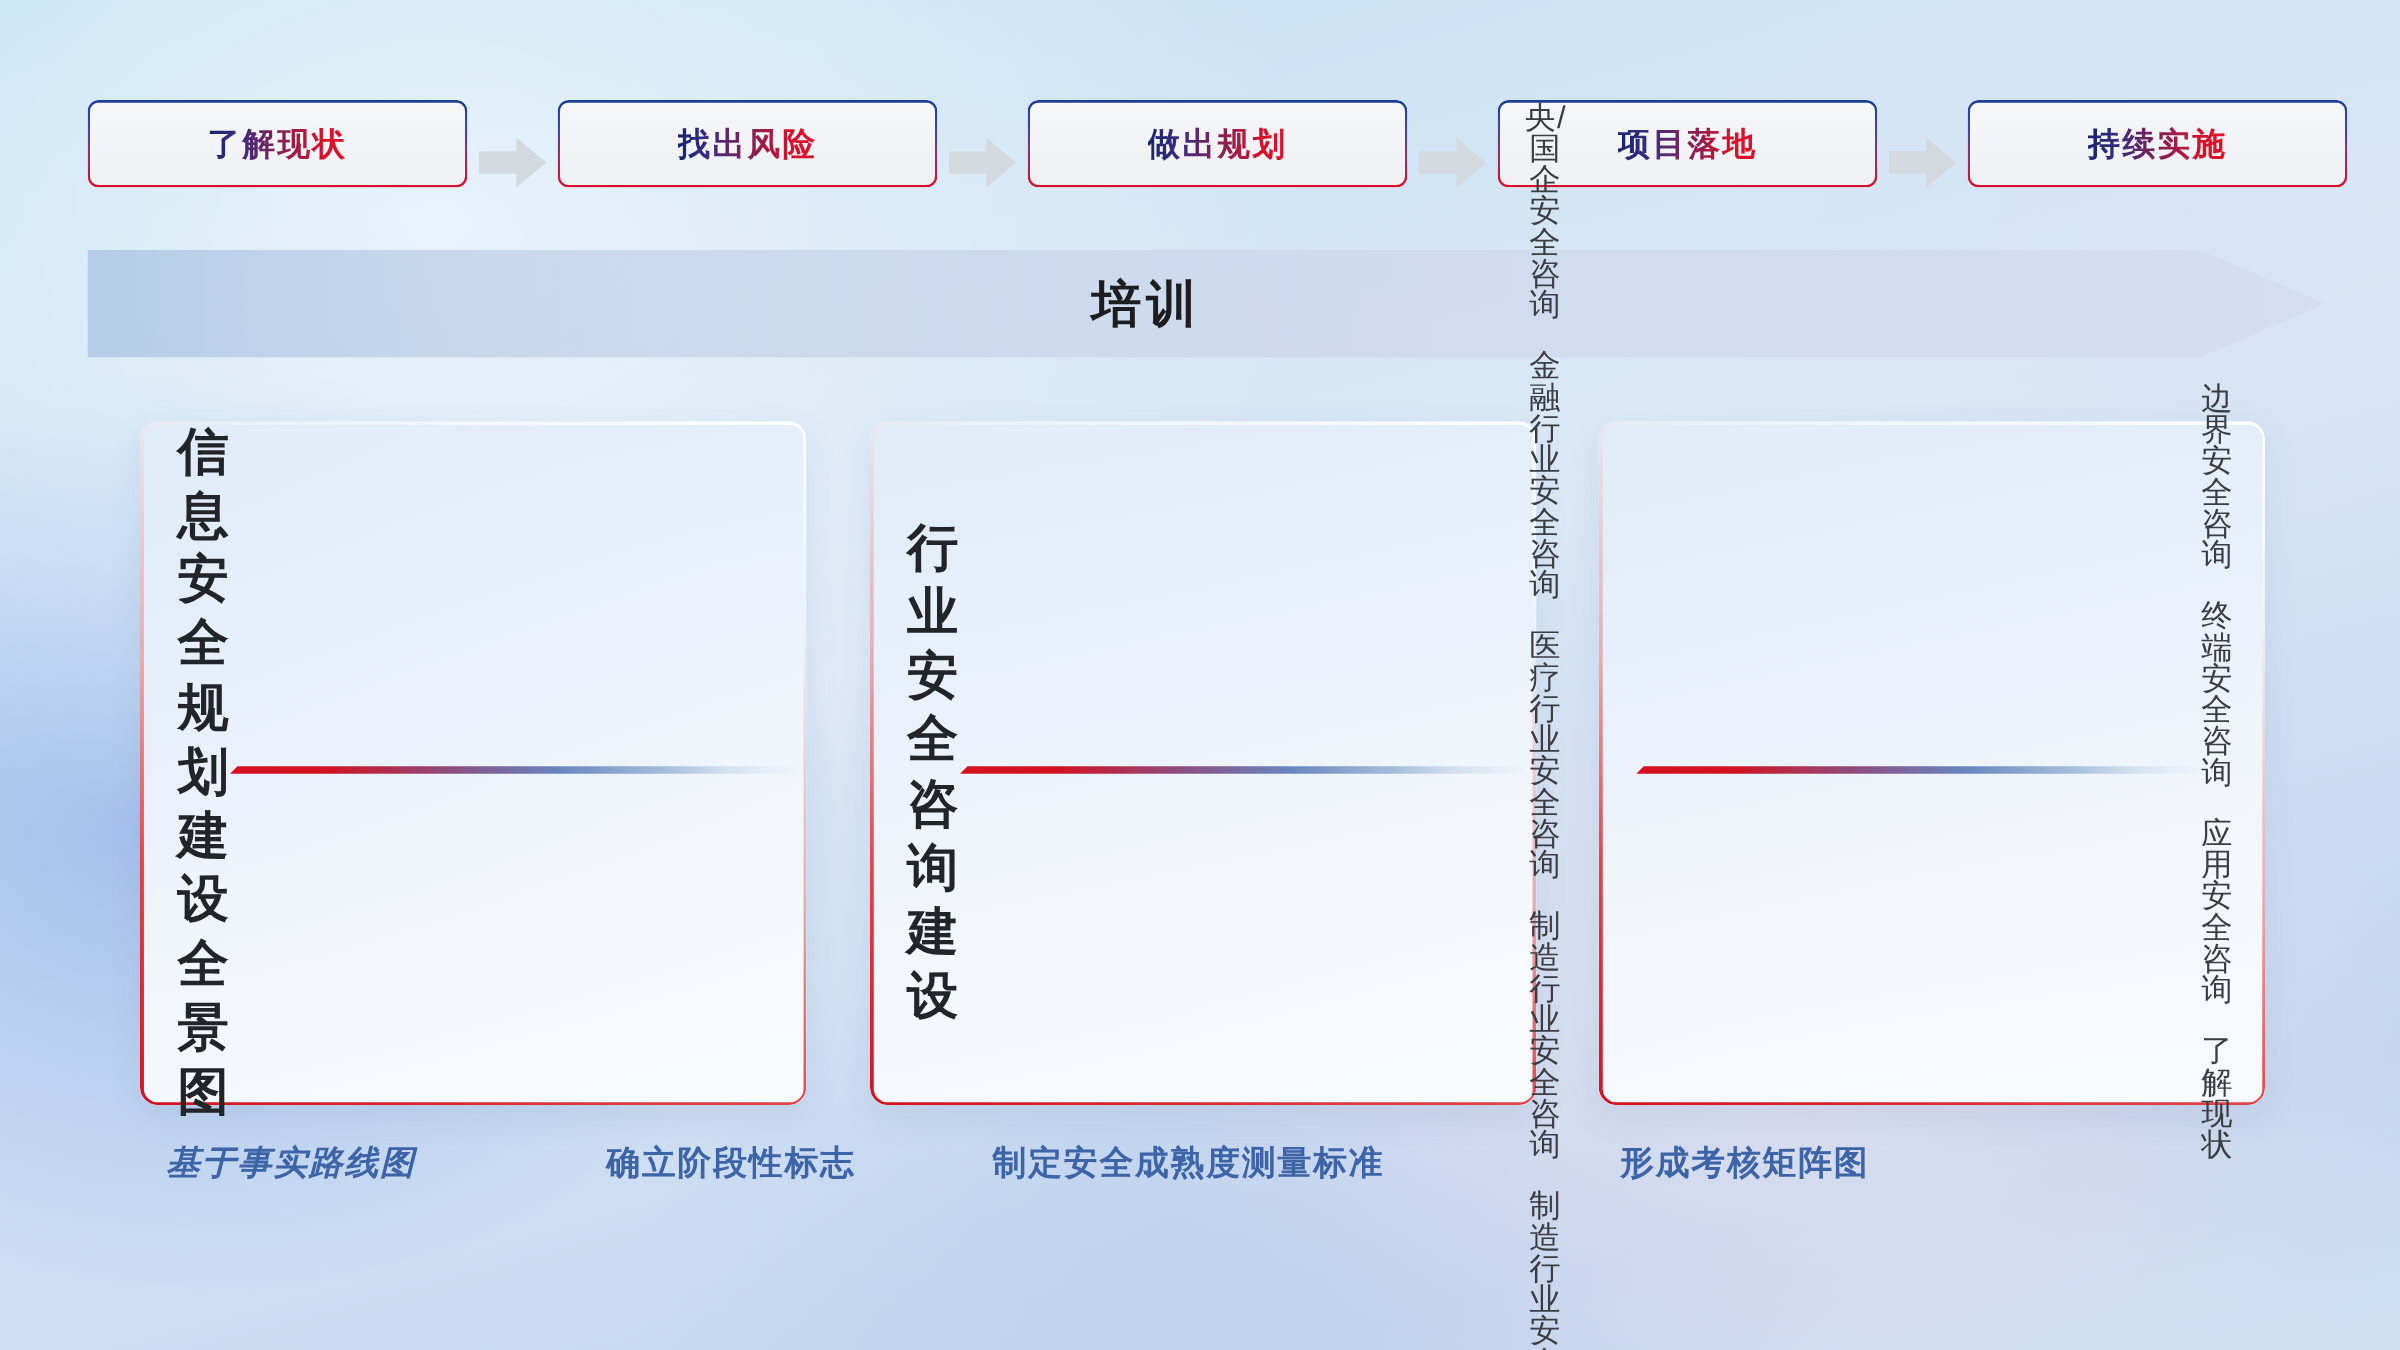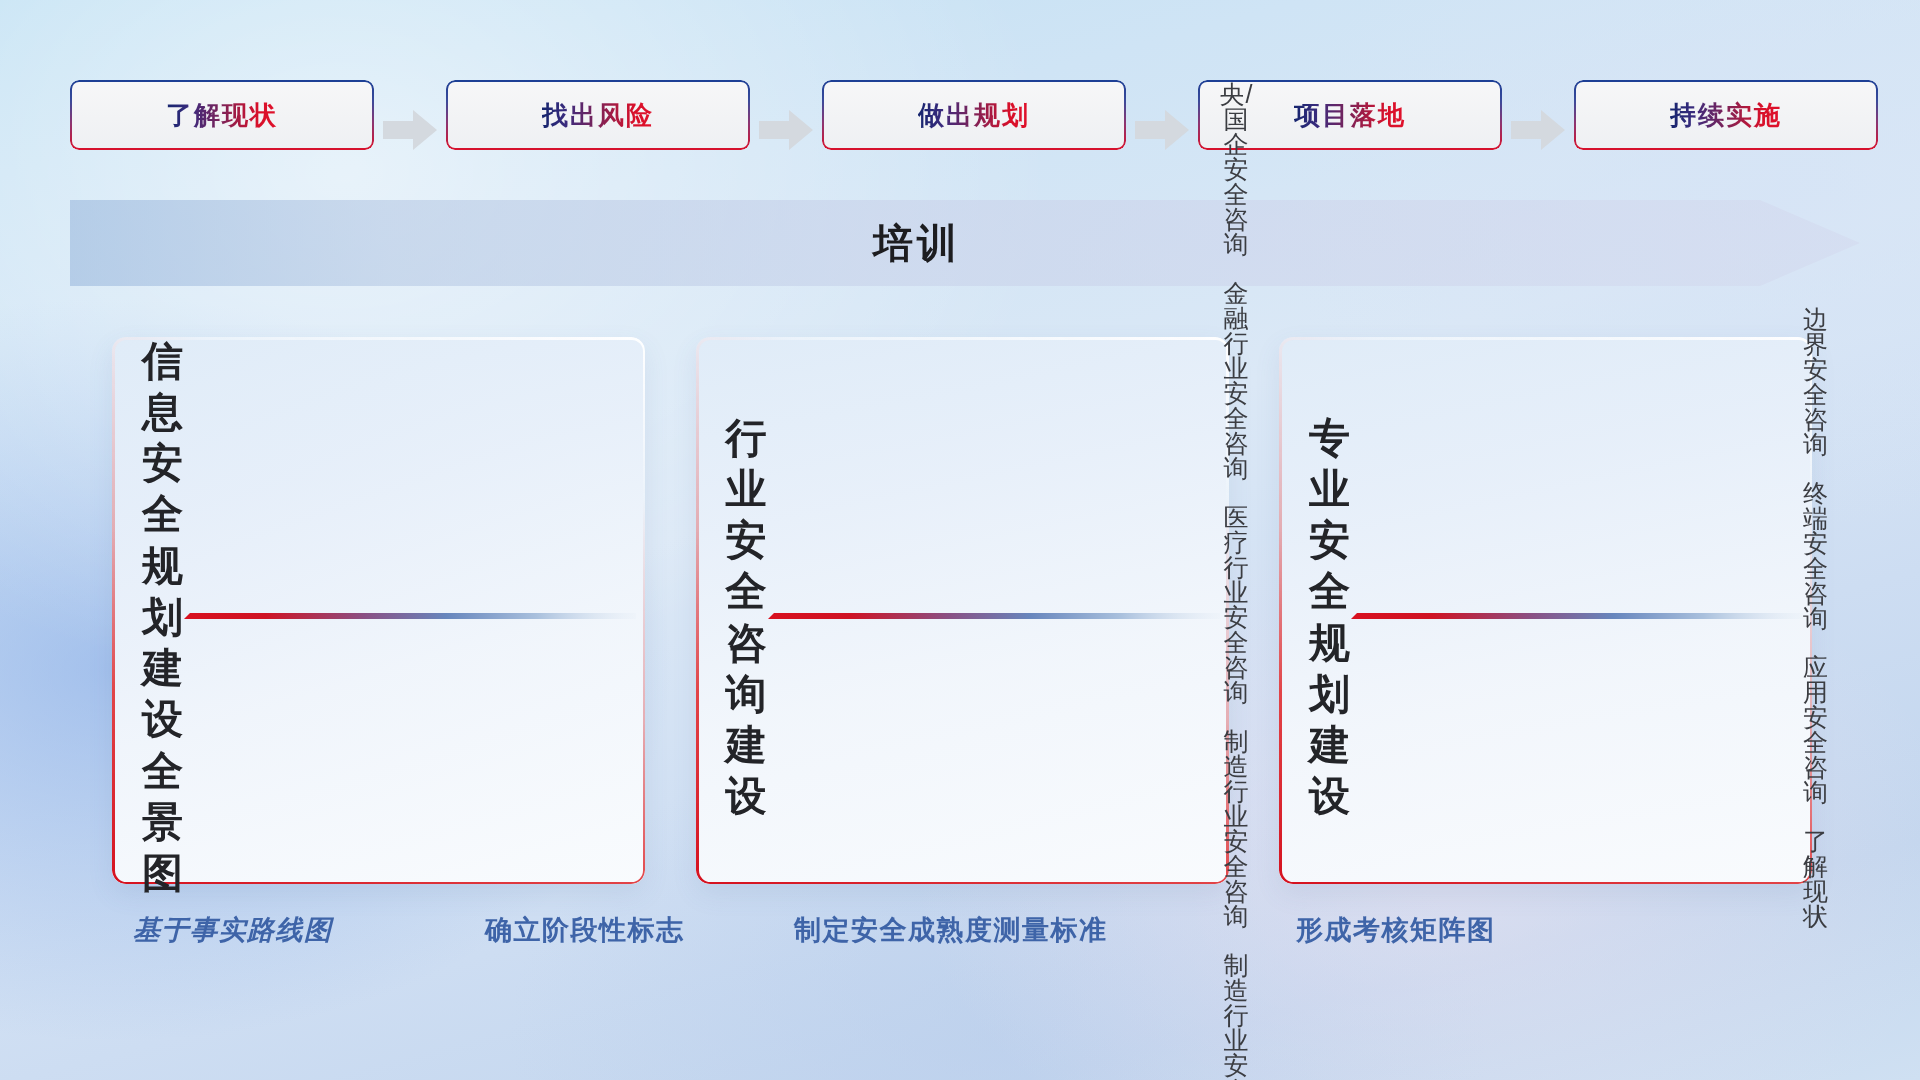--- a/index.html
+++ b/index.html
@@ -343,21 +343,20 @@
       <ul class="card-list">
         <li>央/国企安全咨询</li>
         <li>金融行业安全咨询</li>
         <li>医疗行业安全咨询</li>
         <li>制造行业安全咨询</li>
         <li>制造行业安全咨询</li>
       </ul>
     </div>
 
     <div class="card">
-      <div class="card-title">专业安全规划建设</div>
       <div class="card-divider">
         <svg width="452" height="10" viewBox="0 0 452 10" preserveAspectRatio="none" aria-hidden="true">
           <defs>
             <linearGradient id="divGrad2" x1="0" y1="0" x2="1" y2="0">
               <stop offset="0%" stop-color="#d8101f"></stop>
               <stop offset="18%" stop-color="#cf1324"></stop>
               <stop offset="40%" stop-color="#8a5084"></stop>
               <stop offset="58%" stop-color="#6786bd"></stop>
               <stop offset="78%" stop-color="#a9c0dd"></stop>
               <stop offset="100%" stop-color="#e6eef6" stop-opacity="0.25"></stop>

